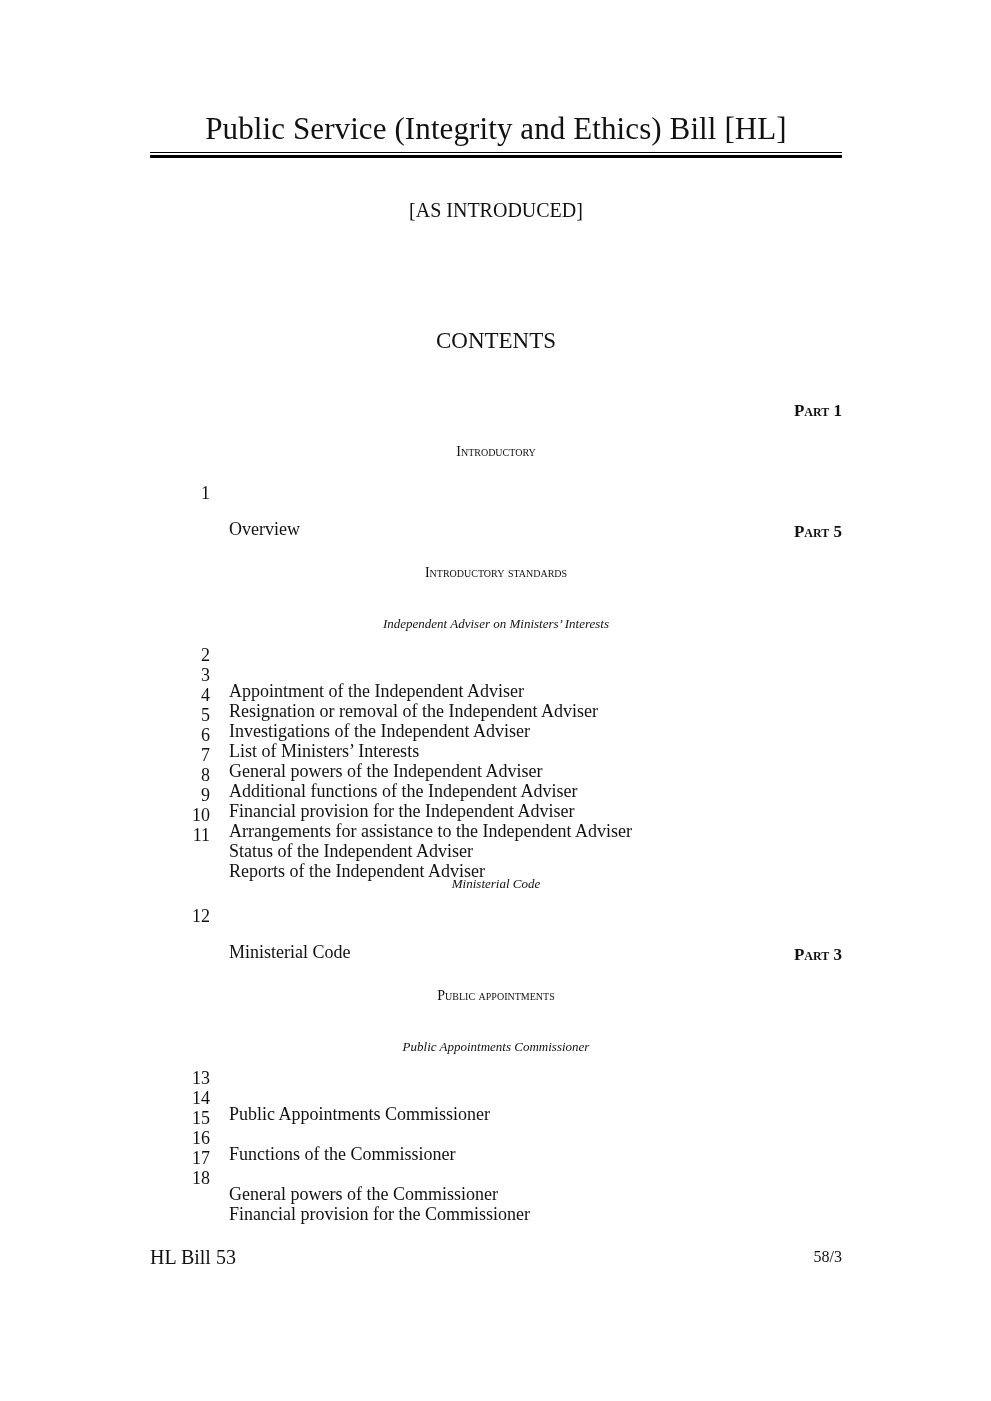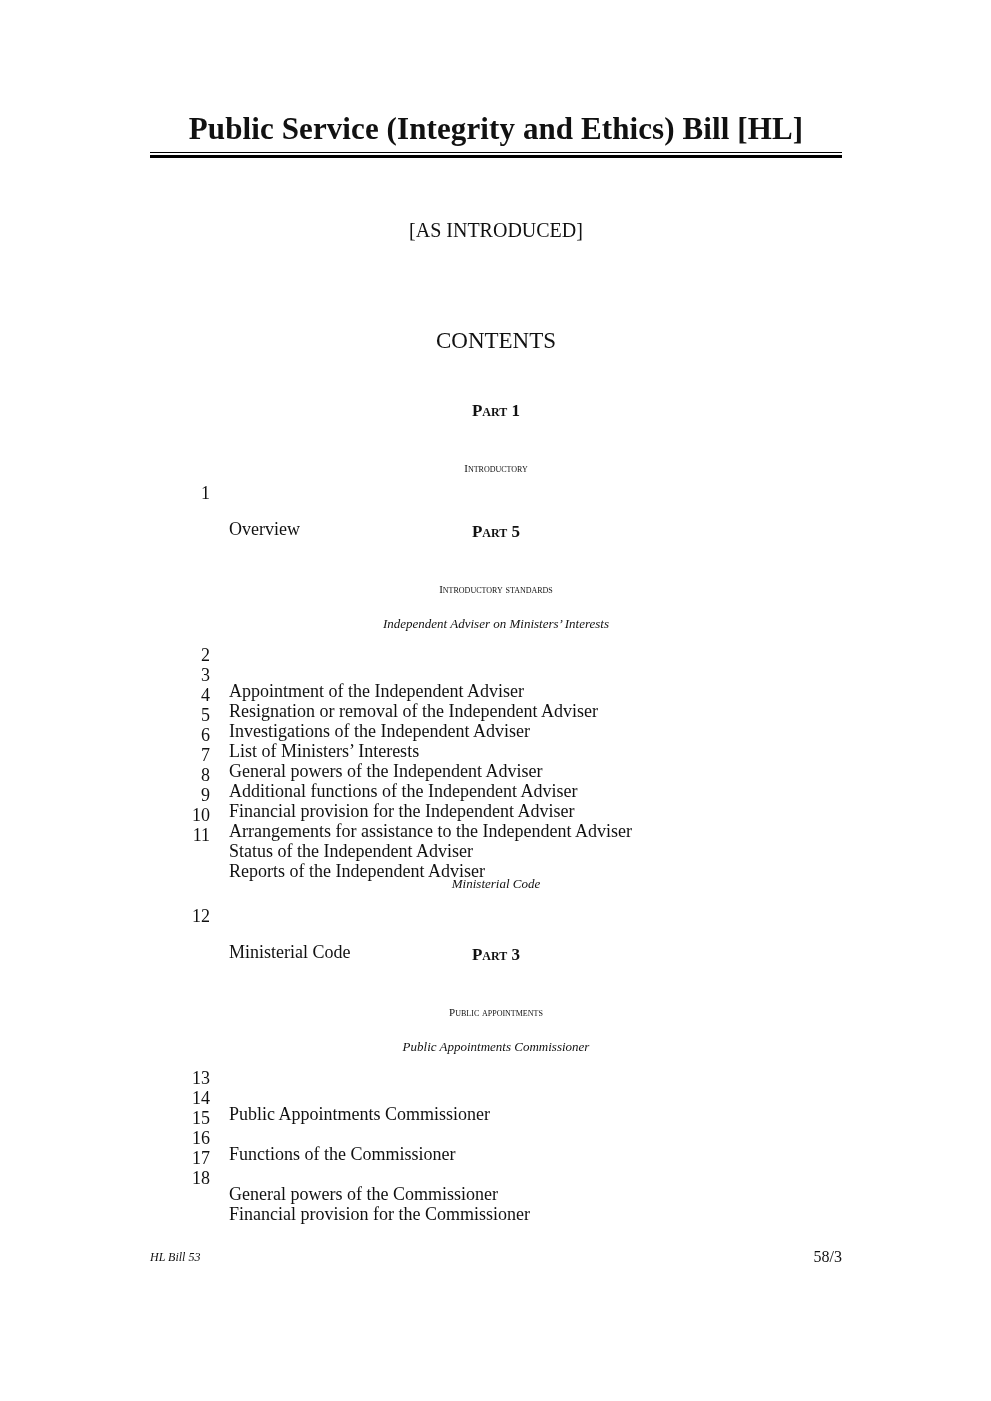--- a/index.html
+++ b/index.html
@@ -5,53 +5,53 @@
     html, body { margin: 0; padding: 0; background: #ffffff; }
     body {
       width: 991px; height: 1401px; position: relative; overflow: hidden;
       font-family: "DejaVu Serif", "Liberation Serif", serif;
       color: #111111;
     }
     .page { position: absolute; left: 0; top: 0; width: 991px; height: 1401px; }
     .title {
       position: absolute; left: 150px; width: 692px; top: 110px;
       text-align: center; font-family: "Liberation Serif", serif;
-      font-weight: bold; font-size: 31px; line-height: 38px; letter-spacing: 0.1px;
+      font-weight: normal; font-size: 31px; line-height: 38px; letter-spacing: 0.1px;
     }
     .rule-thin { position: absolute; left: 150px; width: 692px; top: 152px; height: 1px; background: #000; }
     .rule-thick { position: absolute; left: 150px; width: 692px; top: 155px; height: 3px; background: #000; }
     .status {
-      position: absolute; left: 150px; width: 692px; top: 218px;
+      position: absolute; left: 150px; width: 692px; top: 198px;
       text-align: center; font-family: "Liberation Serif", serif; font-size: 20px; line-height: 24px;
     }
     .contents-heading {
       position: absolute; left: 150px; width: 692px; top: 327px;
       text-align: center; font-family: "Liberation Serif", serif; font-size: 23px; line-height: 28px;
     }
     .part-heading {
       position: absolute; left: 150px; width: 692px;
-      text-align: center; font-family: "Liberation Serif", serif; font-weight: bold;
+      text-align: right; font-family: "Liberation Serif", serif; font-weight: bold;
       font-variant: small-caps; font-size: 17px; line-height: 20px;
     }
     .part-title {
       position: absolute; left: 150px; width: 692px;
       text-align: center; font-family: "Liberation Serif", serif;
-      font-variant: small-caps; font-size: 11px; line-height: 20px; margin-top: 16px;
+      font-variant: small-caps; font-size: 14px; line-height: 20px;
     }
     .cross-heading {
       position: absolute; left: 150px; width: 692px;
       text-align: center; font-family: "Liberation Serif", serif; font-style: italic;
       font-size: 13px; line-height: 22px;
     }
     .toc-list { position: absolute; left: 180px; width: 600px; margin: 0; padding: 0; list-style: none; }
     .toc-item { display: flex; height: 20px; line-height: 20px; font-family: "Liberation Serif", serif; font-size: 18px; }
     .toc-num { width: 30px; text-align: right; flex: none; }
     .toc-label { padding-left: 19px; white-space: nowrap; margin-top: 36px; }
     .footer-left {
-      position: absolute; left: 150px; top: 1247px; font-family: "Liberation Serif", serif; font-size: 12px; line-height: 20px; font-style: italic;
+      position: absolute; left: 150px; top: 1247px; font-family: "Liberation Serif", serif; font-size: 20px; line-height: 20px;
     }
     .footer-right {
       position: absolute; right: 149px; top: 1247px; font-family: "Liberation Serif", serif; font-size: 16px; line-height: 20px;
     }
   </style>
 </head>
 <body>
 
 <div class="page">
 

